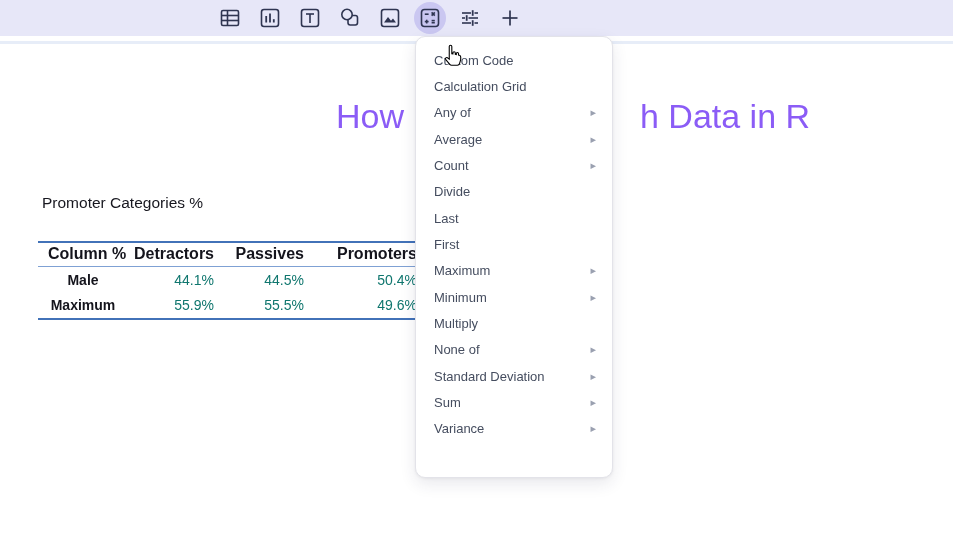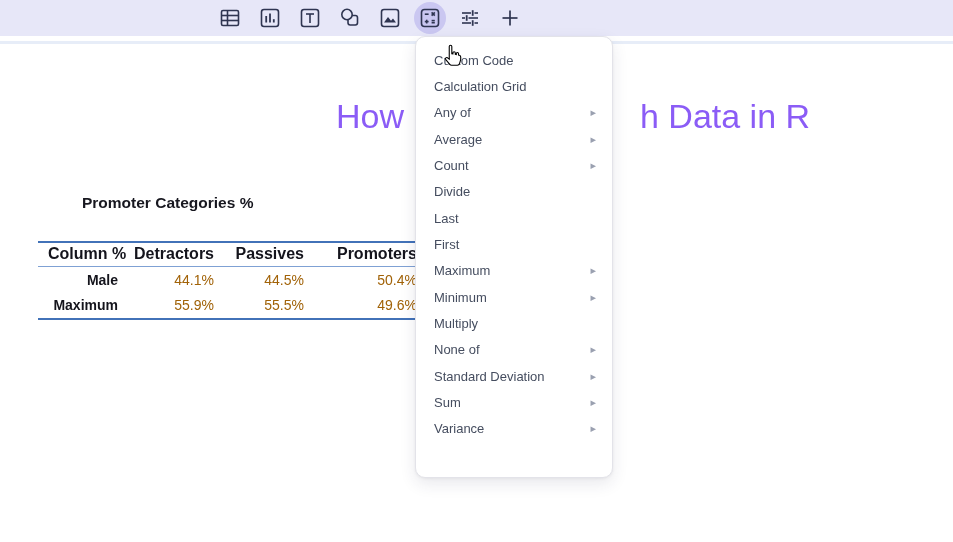--- a/index.html
+++ b/index.html
@@ -19,32 +19,32 @@
   .sub-strip { position:absolute; top:41px; left:0; width:953px; height:3px; background:#e7edf8; }
 
   
   .title-frag { position:absolute; top:96px; font-size:34px; line-height:40px;
                 color:#8b5cf6; white-space:nowrap; }
   .title-left  { left:336px; }
   .title-right { left:628px;margin-left:12px; }
 
   
   .section-title { position:absolute; left:42px; top:194px; font-size:15.5px;
-                   font-weight:bold; color:#17171f;margin-left:40px; }
+                   font-weight:normal; color:#17171f; }
   .data-table { position:absolute; left:38px; top:241px; width:381px;
                 border-collapse:collapse; table-layout:fixed; z-index:1; }
   .data-table thead tr { border-top:2px solid #4272b8; border-bottom:1px solid #7fa1d4; }
   .data-table tbody tr:last-child { border-bottom:2px solid #4272b8; }
   .data-table th { font-size:16px; font-weight:bold; color:#14141c; height:24px;
                    text-align:right; padding:2px 2px 3px 2px; white-space:nowrap; }
   .data-table th.c0 { text-align:left; padding-left:10px; width:82px; }
   .data-table th.c1 { width:96px; } .data-table th.c2 { width:90px; } .data-table th.c3 { width:113px; }
-  .data-table td { font-size:14px; color:#a16207; height:26px; text-align:right;
+  .data-table td { font-size:14px; color:#0f766e; height:26px; text-align:right;
                    padding:2px; white-space:nowrap; }
-  .data-table td.rowlabel { text-align:right; font-weight:bold; color:#14141c; padding-left:10px; }
+  .data-table td.rowlabel { text-align:center; font-weight:bold; color:#14141c; padding-left:10px; }
 
   
   .menu { position:absolute; left:415px; top:36px; width:198px; height:442px;
           background:#ffffff; border:1px solid #e3e3e9; border-radius:10px;
           box-shadow:0 6px 16px rgba(40,40,80,.10), 0 1px 3px rgba(0,0,0,.05);
           padding:10px 0 10px 0; z-index:10; }
   .menu-item { height:26.35px; display:flex; align-items:center; justify-content:space-between;
                padding:0 16px 0 18px; font-size:13px; color:#454d5f; cursor:pointer;
                white-space:nowrap; }
   .sub-arrow { color:#9aa0b0; font-size:11px; line-height:1; }

